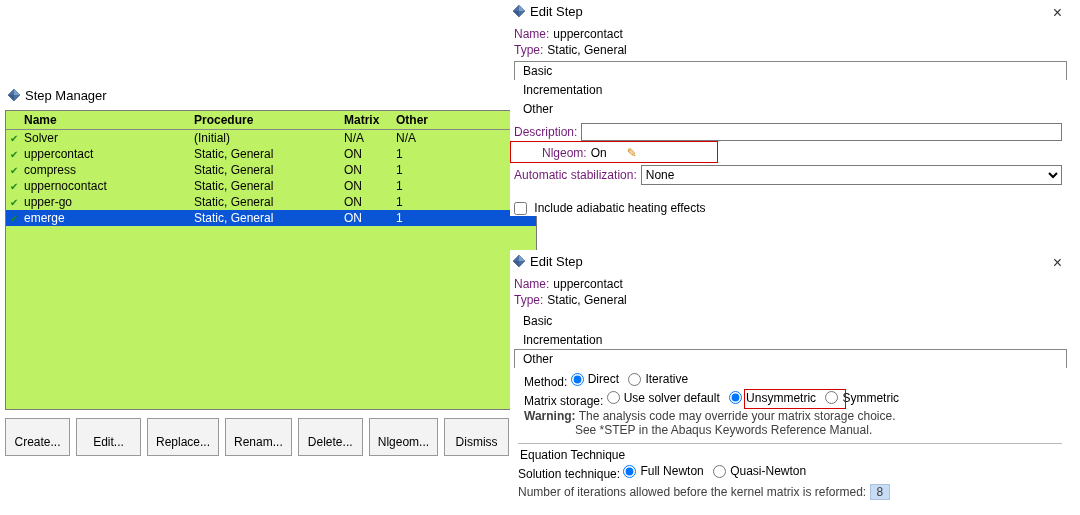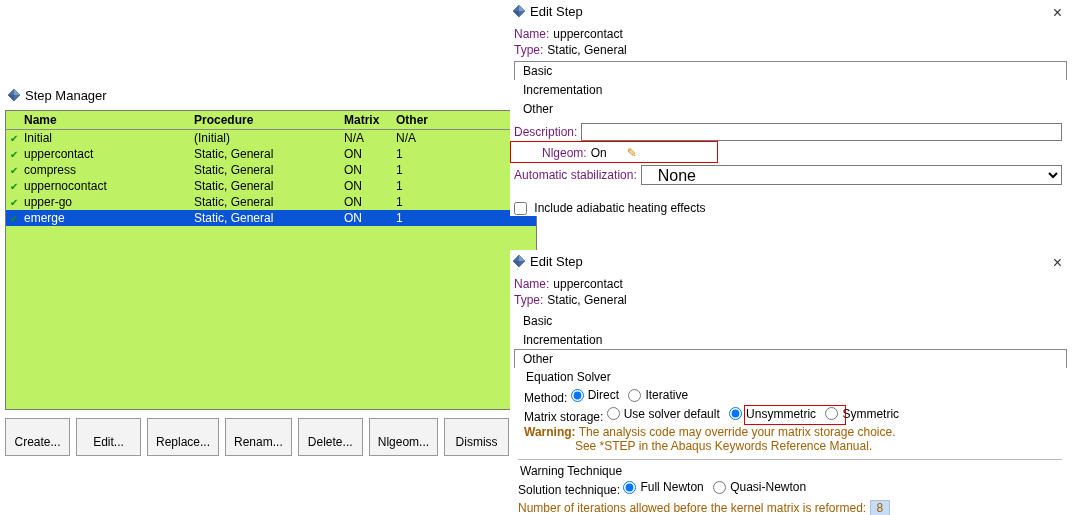--- a/index.html
+++ b/index.html
@@ -116,23 +116,22 @@
   input.text-input {
     border: 1px solid #7a7a7a;
     height: 18px;
     font-size: 12px;
     padding: 0 3px;
     background: #fff;
   }
   select.combo {
     border: 1px solid #7a7a7a;
     height: 20px;
-    font-size: 16px;
-    background: #fff;
-    padding-left: 12px;
+    font-size: 12px;
+    background: #fff;
   }
   .red-box {
     border: 1.5px solid #d40000;
     position: absolute;
   }
   .pencil {
     color: #d08000;
     margin-left: 16px;
     font-size: 12px;
   }
@@ -144,21 +143,21 @@
   }
   .groupbox-title {
     position: relative;
     top: -2px;
     background: #fff;
     padding: 0 2px;
     font-size: 12px;
   }
   .radio-row { display: inline-flex; align-items: center; gap: 2px; margin-right: 6px; font-size:12px;}
   input[type=radio] { margin: 0 2px 0 0; }
-  .gray-text { color: #a16207; }
+  .gray-text { color: #404040; }
   .num-blue {
     background: #c8dcf5;
     padding: 0 6px;
     border: 1px solid #a9c0e0;
   }
   input[type=checkbox] { margin: 0 4px 0 0; vertical-align: middle;}
 </style>
 </head>
 <body>
 
@@ -189,21 +188,21 @@
           <th></th>
           <th>Name</th>
           <th>Procedure</th>
           <th>Matrix</th>
           <th>Other</th>
         </tr>
       </thead>
       <tbody id="sm-tbody">
           <tr>
             <td><span class="check-green">✔</span></td>
-            <td>Initial</td>
+            <td>Solver</td>
             <td>(Initial)</td>
             <td>N/A</td>
             <td>N/A</td>
           </tr>
           <tr>
             <td><span class="check-green">✔</span></td>
             <td>uppercontact</td>
             <td>Static, General</td>
             <td>ON</td>
             <td>1</td>
@@ -321,21 +320,20 @@
       <span class="es-label">Type:</span> 
       <span>Static, General</span>
     </div>
   <div class="tabs">
     <div class="tab">Basic</div>
     <div class="tab">Incrementation</div>
     <div class="tab active">Other</div>
   </div>
 
   <div class="groupbox" style="border-left:none;border-right:none;border-top:none;margin-top:0;padding-top:0;">
-    <div class="groupbox-title">Equation Solver</div>
     <div style="margin:2px 0;">
       <span>Method:</span>
       <label class="radio-row">
           <input type="radio" name="method" checked="" style="">
           <span>Direct</span>
         </label>
       <label class="radio-row">
           <input type="radio" name="method" style="">
           <span>Iterative</span>
         </label>
@@ -358,21 +356,21 @@
     </div>
     <div class="gray-text" style="margin-top:2px;">
       <b>Warning:</b>
       <span>The analysis code may override your matrix storage choice.</span><br>
       <span style="visibility:hidden">Warning:</span>
       <span>See *STEP in the Abaqus Keywords Reference Manual.</span>
     </div>
   </div>
 
   <div style="margin:0 8px;">
-    <div class="groupbox-title" style="top:0">Warning Technique</div>
+    <div class="groupbox-title" style="top:0">Equation Technique</div>
     <div style="margin:2px 0;">
       <span>Solution technique:</span>
       <label class="radio-row">
           <input type="radio" name="st" checked="" style="">
           <span>Full Newton</span>
         </label>
       <label class="radio-row">
           <input type="radio" name="st" style="">
           <span>Quasi-Newton</span>
         </label>

